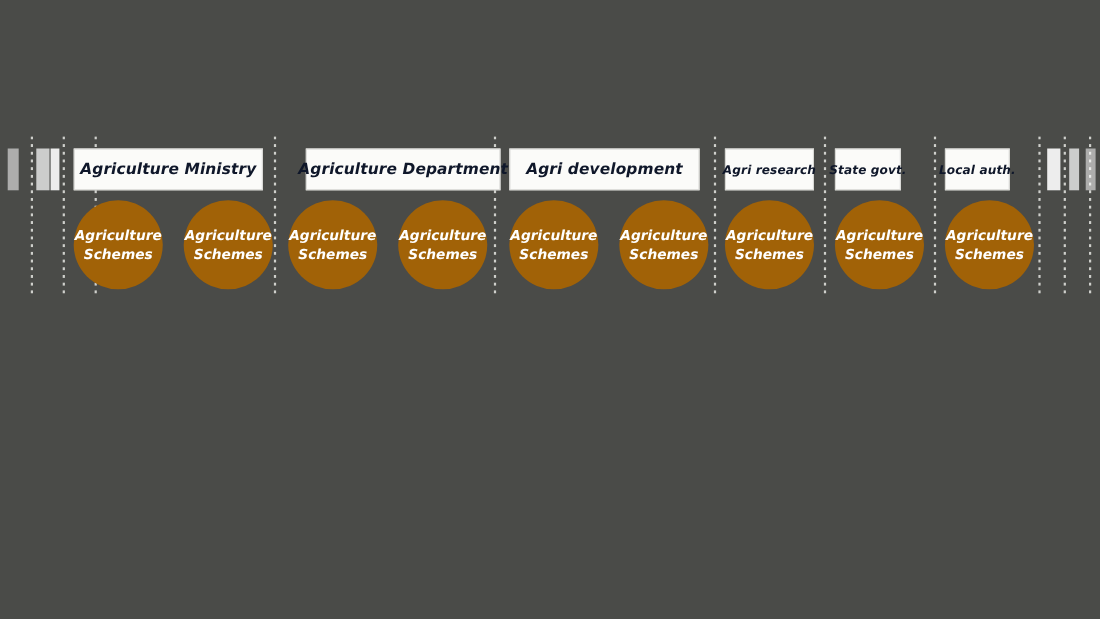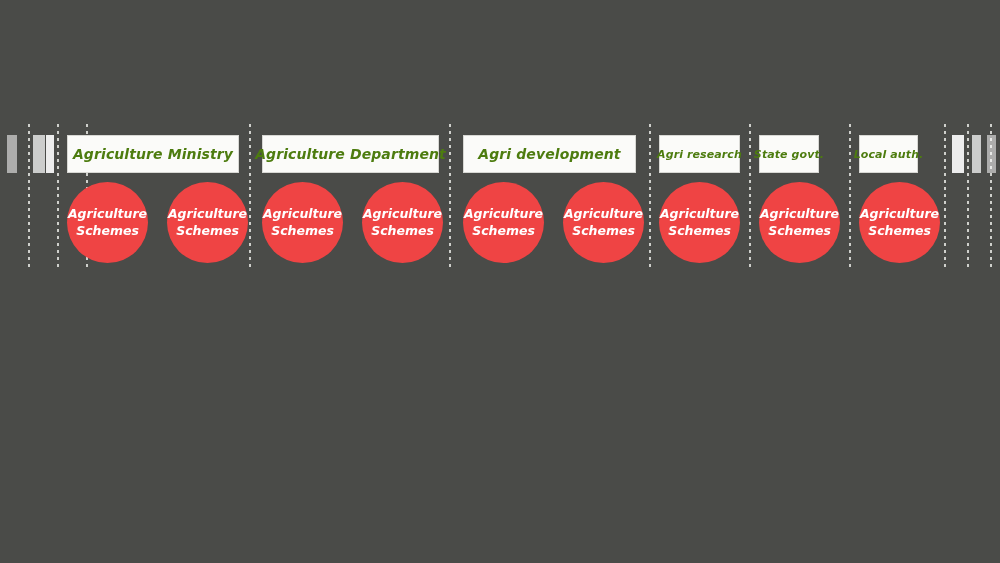--- a/index.html
+++ b/index.html
@@ -59,21 +59,21 @@
     top: 0;
     height: 38px;
     background: #fbfbf9;
     border: 1px solid #d8d8d4;
     box-sizing: border-box;
     display: flex;
     align-items: center;
     justify-content: center;
   }
   .label-box .label-text {
-    color: #4d7c0f;
+    color: #0f172a;
     font-family: "DejaVu Sans", sans-serif;
     font-style: italic;
     font-weight: bold;
     font-size: 14px;
     letter-spacing: 0.1px;
     white-space: nowrap;
   }
   .label-box.narrow .label-text {
     font-size: 11px;
   }
@@ -82,21 +82,21 @@
     position: absolute;
     top: 47px;
     left: 0;
     display: flex;
   }
 
   .circle {
     width: 81px;
     height: 81px;
     border-radius: 50%;
-    background: #ef4444;
+    background: #a16207;
     display: flex;
     flex-direction: column;
     align-items: center;
     justify-content: center;
     color: #ffffff;
     font-family: "DejaVu Sans", sans-serif;
     font-style: italic;
     font-weight: bold;
     font-size: 12.5px;
     line-height: 1.35;
@@ -140,21 +140,21 @@
             <span class="cl1">Agriculture</span>
             <span class="cl2">Schemes</span>
           </div>
           <div class="circle" style="margin-left: 19px;">
             <span class="cl1">Agriculture</span>
             <span class="cl2">Schemes</span>
           </div>
         </div>
       </div>
       <div class="group" style="left: 262px; width: 177px;">
-        <div class="label-box" style="width: 177px;">
+        <div class="label-box" style="width: 177px; margin-left: 16px;">
           <span class="label-text">Agriculture Department</span>
         </div>
         <div class="circle-row">
           <div class="circle" style="margin-left: 0px;">
             <span class="cl1">Agriculture</span>
             <span class="cl2">Schemes</span>
           </div>
           <div class="circle" style="margin-left: 19px;">
             <span class="cl1">Agriculture</span>
             <span class="cl2">Schemes</span>

